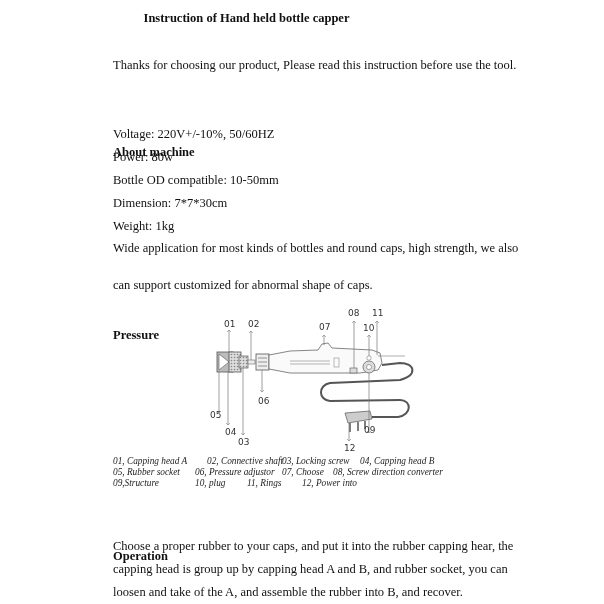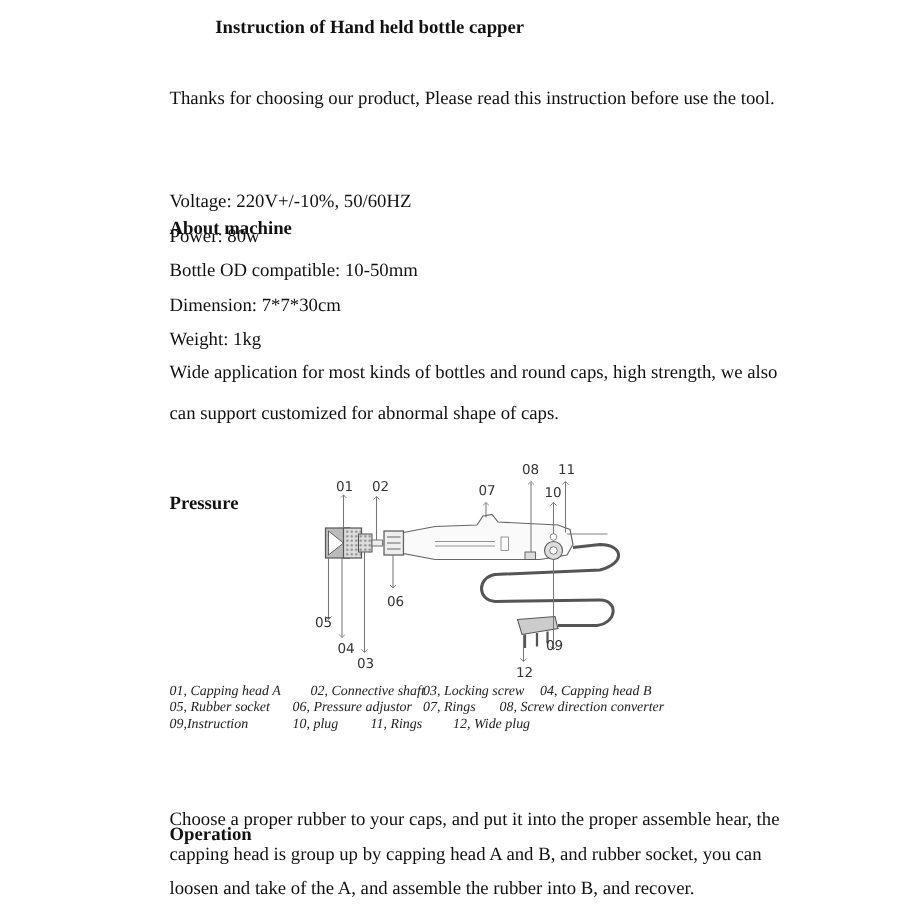--- a/index.html
+++ b/index.html
@@ -25,21 +25,21 @@
 <div class="abs title">Instruction of Hand held bottle capper</div>
 <div class="abs para" style="top:58px">Thanks for choosing our product, Please read this instruction before use the tool.</div>
 
 <div class="abs head" style="top:104px">About machine</div>
 <div class="abs para" style="top:127px">Voltage: 220V+/-10%, 50/60HZ</div>
 <div class="abs para" style="top:150px">Power: 80w</div>
 <div class="abs para" style="top:173px">Bottle OD compatible: 10-50mm</div>
 <div class="abs para" style="top:196px">Dimension: 7*7*30cm</div>
 <div class="abs para" style="top:219px">Weight: 1kg</div>
 <div class="abs para" style="top:241px">Wide application for most kinds of bottles and round caps, high strength, we also</div>
-<div class="abs para" style="top:268px">can support customized for abnormal shape of caps.</div>
+<div class="abs para" style="top:278px">can support customized for abnormal shape of caps.</div>
 
 <div class="abs head" style="top:287px">Pressure</div>
 
 <svg class="diagram" viewBox="0 0 240 150">
   <defs>
     <marker id="arr" markerWidth="6" markerHeight="6" refX="3" refY="3" orient="auto">
       <path d="M0,0 L3,3 L0,6" fill="none" stroke="#777" stroke-width="0.8"></path>
     </marker>
     <pattern id="hatch" width="3" height="3" patternUnits="userSpaceOnUse">
       <rect width="3" height="3" fill="#ddd"></rect>
@@ -112,25 +112,25 @@
 </svg>
 
 <div>
   <div class="abs legend" style="left:113px;top:456px">01, Capping head A</div>
   <div class="abs legend" style="left:207px;top:456px">02, Connective shaft</div>
   <div class="abs legend" style="left:282px;top:456px">03, Locking screw</div>
   <div class="abs legend" style="left:360px;top:456px">04, Capping head B</div>
 
   <div class="abs legend" style="left:113px;top:467px">05, Rubber socket</div>
   <div class="abs legend" style="left:195px;top:467px">06, Pressure adjustor</div>
-  <div class="abs legend" style="left:282px;top:467px">07, Rings</div>
+  <div class="abs legend" style="left:282px;top:467px">07, Choose</div>
   <div class="abs legend" style="left:333px;top:467px">08, Screw direction converter</div>
 
-  <div class="abs legend" style="left:113px;top:478px">09,Instruction</div>
+  <div class="abs legend" style="left:113px;top:478px">09,Structure</div>
   <div class="abs legend" style="left:195px;top:478px">10, plug</div>
   <div class="abs legend" style="left:247px;top:478px">11, Rings</div>
-  <div class="abs legend" style="left:302px;top:478px">12, Wide plug</div>
+  <div class="abs legend" style="left:302px;top:478px">12, Power into</div>
 </div>
 
 <div class="abs head" style="top:508px">Operation</div>
-<div class="abs para" style="top:539px">Choose a proper rubber to your caps, and put it into the proper assemble hear, the</div>
+<div class="abs para" style="top:539px">Choose a proper rubber to your caps, and put it into the rubber capping hear, the</div>
 <div class="abs para" style="top:562px">capping head is group up by capping head A and B, and rubber socket, you can</div>
 <div class="abs para" style="top:585px">loosen and take of the A, and assemble the rubber into B, and recover.</div>
 
 </body></html>

